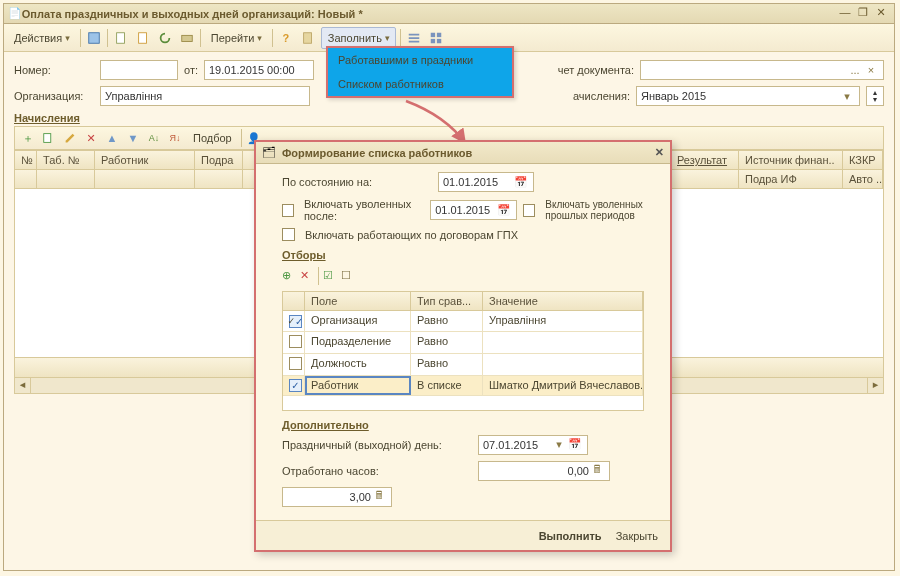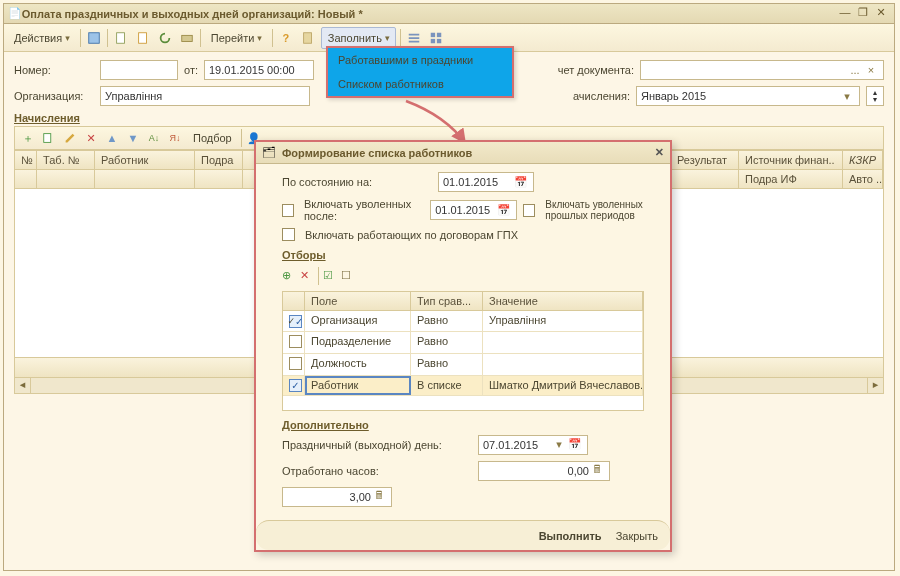--- a/index.html
+++ b/index.html
@@ -44,21 +44,21 @@
 .cbx.checked{background:#e6f0fb;border-color:#5a86c2;}
 .cbx.checked::after{content:"✓";font-size:10px;color:#2d5fa4;}
 .filter-tb{height:22px;display:flex;align-items:center;gap:4px;margin:4px 0;}
 .ftable{border:1px solid #d8c99a;}
 .ftable .fh{display:flex;background:linear-gradient(#faf3dd,#efe4c2);border-bottom:1px solid #d8c99a;}
 .ftable .fh div{padding:3px 6px;border-right:1px solid #d8c99a;color:#5a513a;}
 .ftable .fr{display:flex;border-bottom:1px solid #ece1bf;background:#fff;}
 .ftable .fr div{padding:3px 6px;border-right:1px solid #ece1bf;color:#4b4631;overflow:hidden;white-space:nowrap;}
 .ftable .fr.sel{background:#fbeec8;}
 .ftable .fr.sel .cell-field{outline:2px solid #5a86c2;outline-offset:-2px;}
-.mfoot{position:absolute;bottom:0;left:0;right:0;height:30px;border-top:1px solid #d8c99a;display:flex;align-items:center;justify-content:flex-end;gap:14px;padding:0 12px;background:#f7efd6;border-radius:13px;}
+.mfoot{position:absolute;bottom:0;left:0;right:0;height:30px;border-top:1px solid #d8c99a;display:flex;align-items:center;justify-content:flex-end;gap:14px;padding:0 12px;background:#f7efd6;}
 .mfoot .btn{color:#4b4631;cursor:pointer;}
 .mfoot .btn.primary{font-weight:bold;}
 .sm-ico{width:14px;height:14px;display:inline-block;}
 .subh{color:#6e5d2c;font-weight:bold;text-decoration:underline;margin:8px 0 4px;}
 input[type=text]{border:none;outline:none;width:100%;font-size:11px;background:transparent;}
 </style>
 </head>
 <body>
 
 <div class="window">
@@ -186,23 +186,23 @@
       <div class="ticon">👤</div>
     </div>
 
     <div class="grid">
       <div class="grid-head">
         <div class="gh" style="width:22px;">№</div>
         <div class="gh" style="width:58px;">Таб. №</div>
         <div class="gh" style="width:100px;">Работник</div>
         <div class="gh" style="width:48px;">Подра</div>
         <div class="gh" style="flex:1;"></div>
-        <div class="gh" style="width:68px;">Результат</div>
+        <div class="gh" style="width:68px;text-decoration:underline;">Результат</div>
         <div class="gh" style="width:104px;">Источник финан..</div>
-        <div class="gh" style="width:40px;font-style:italic;">КЗКР</div>
+        <div class="gh" style="width:40px;">КЗКР</div>
       </div>
       <div class="grid-head">
         <div class="gh" style="width:22px;"></div>
           <div class="gh" style="width:58px;"></div>
           <div class="gh" style="width:100px;"></div>
           <div class="gh" style="width:48px;"></div>
           <div class="gh" style="flex:1;"></div>
           <div class="gh" style="width:68px;"></div>
         <div class="gh" style="width:104px;">Подра ИФ</div>
         <div class="gh" style="width:40px;">Авто ...</div>

